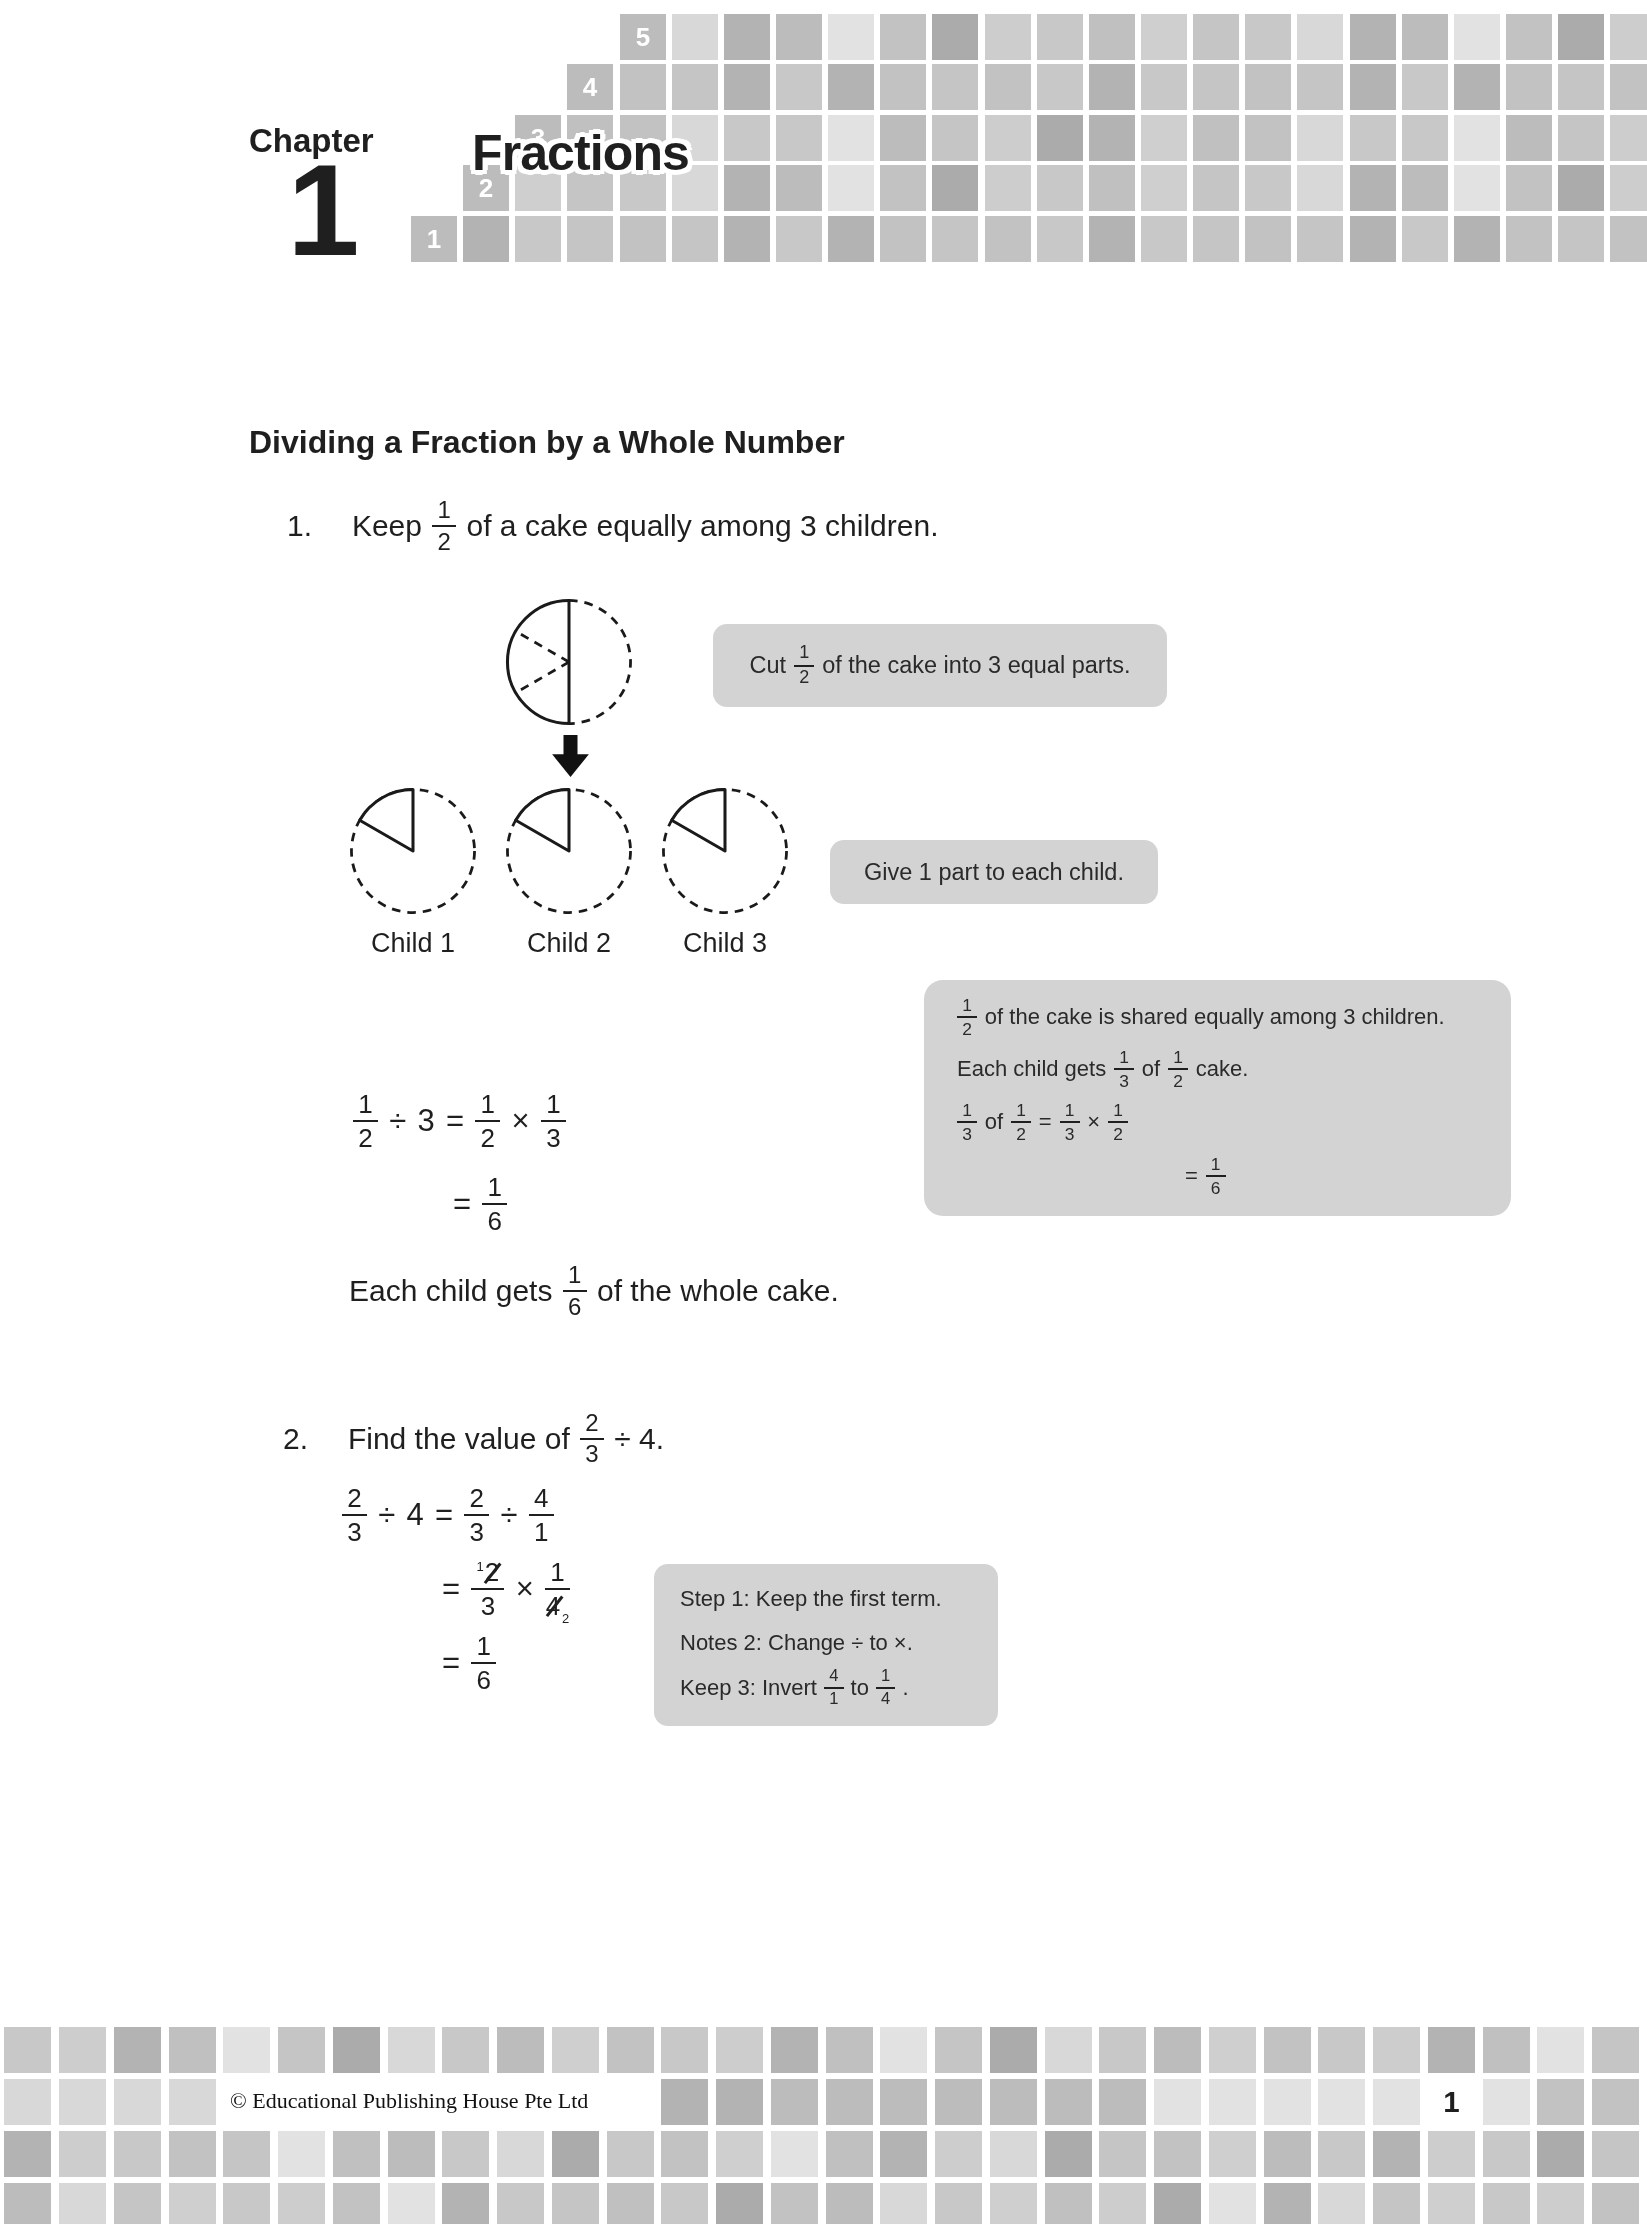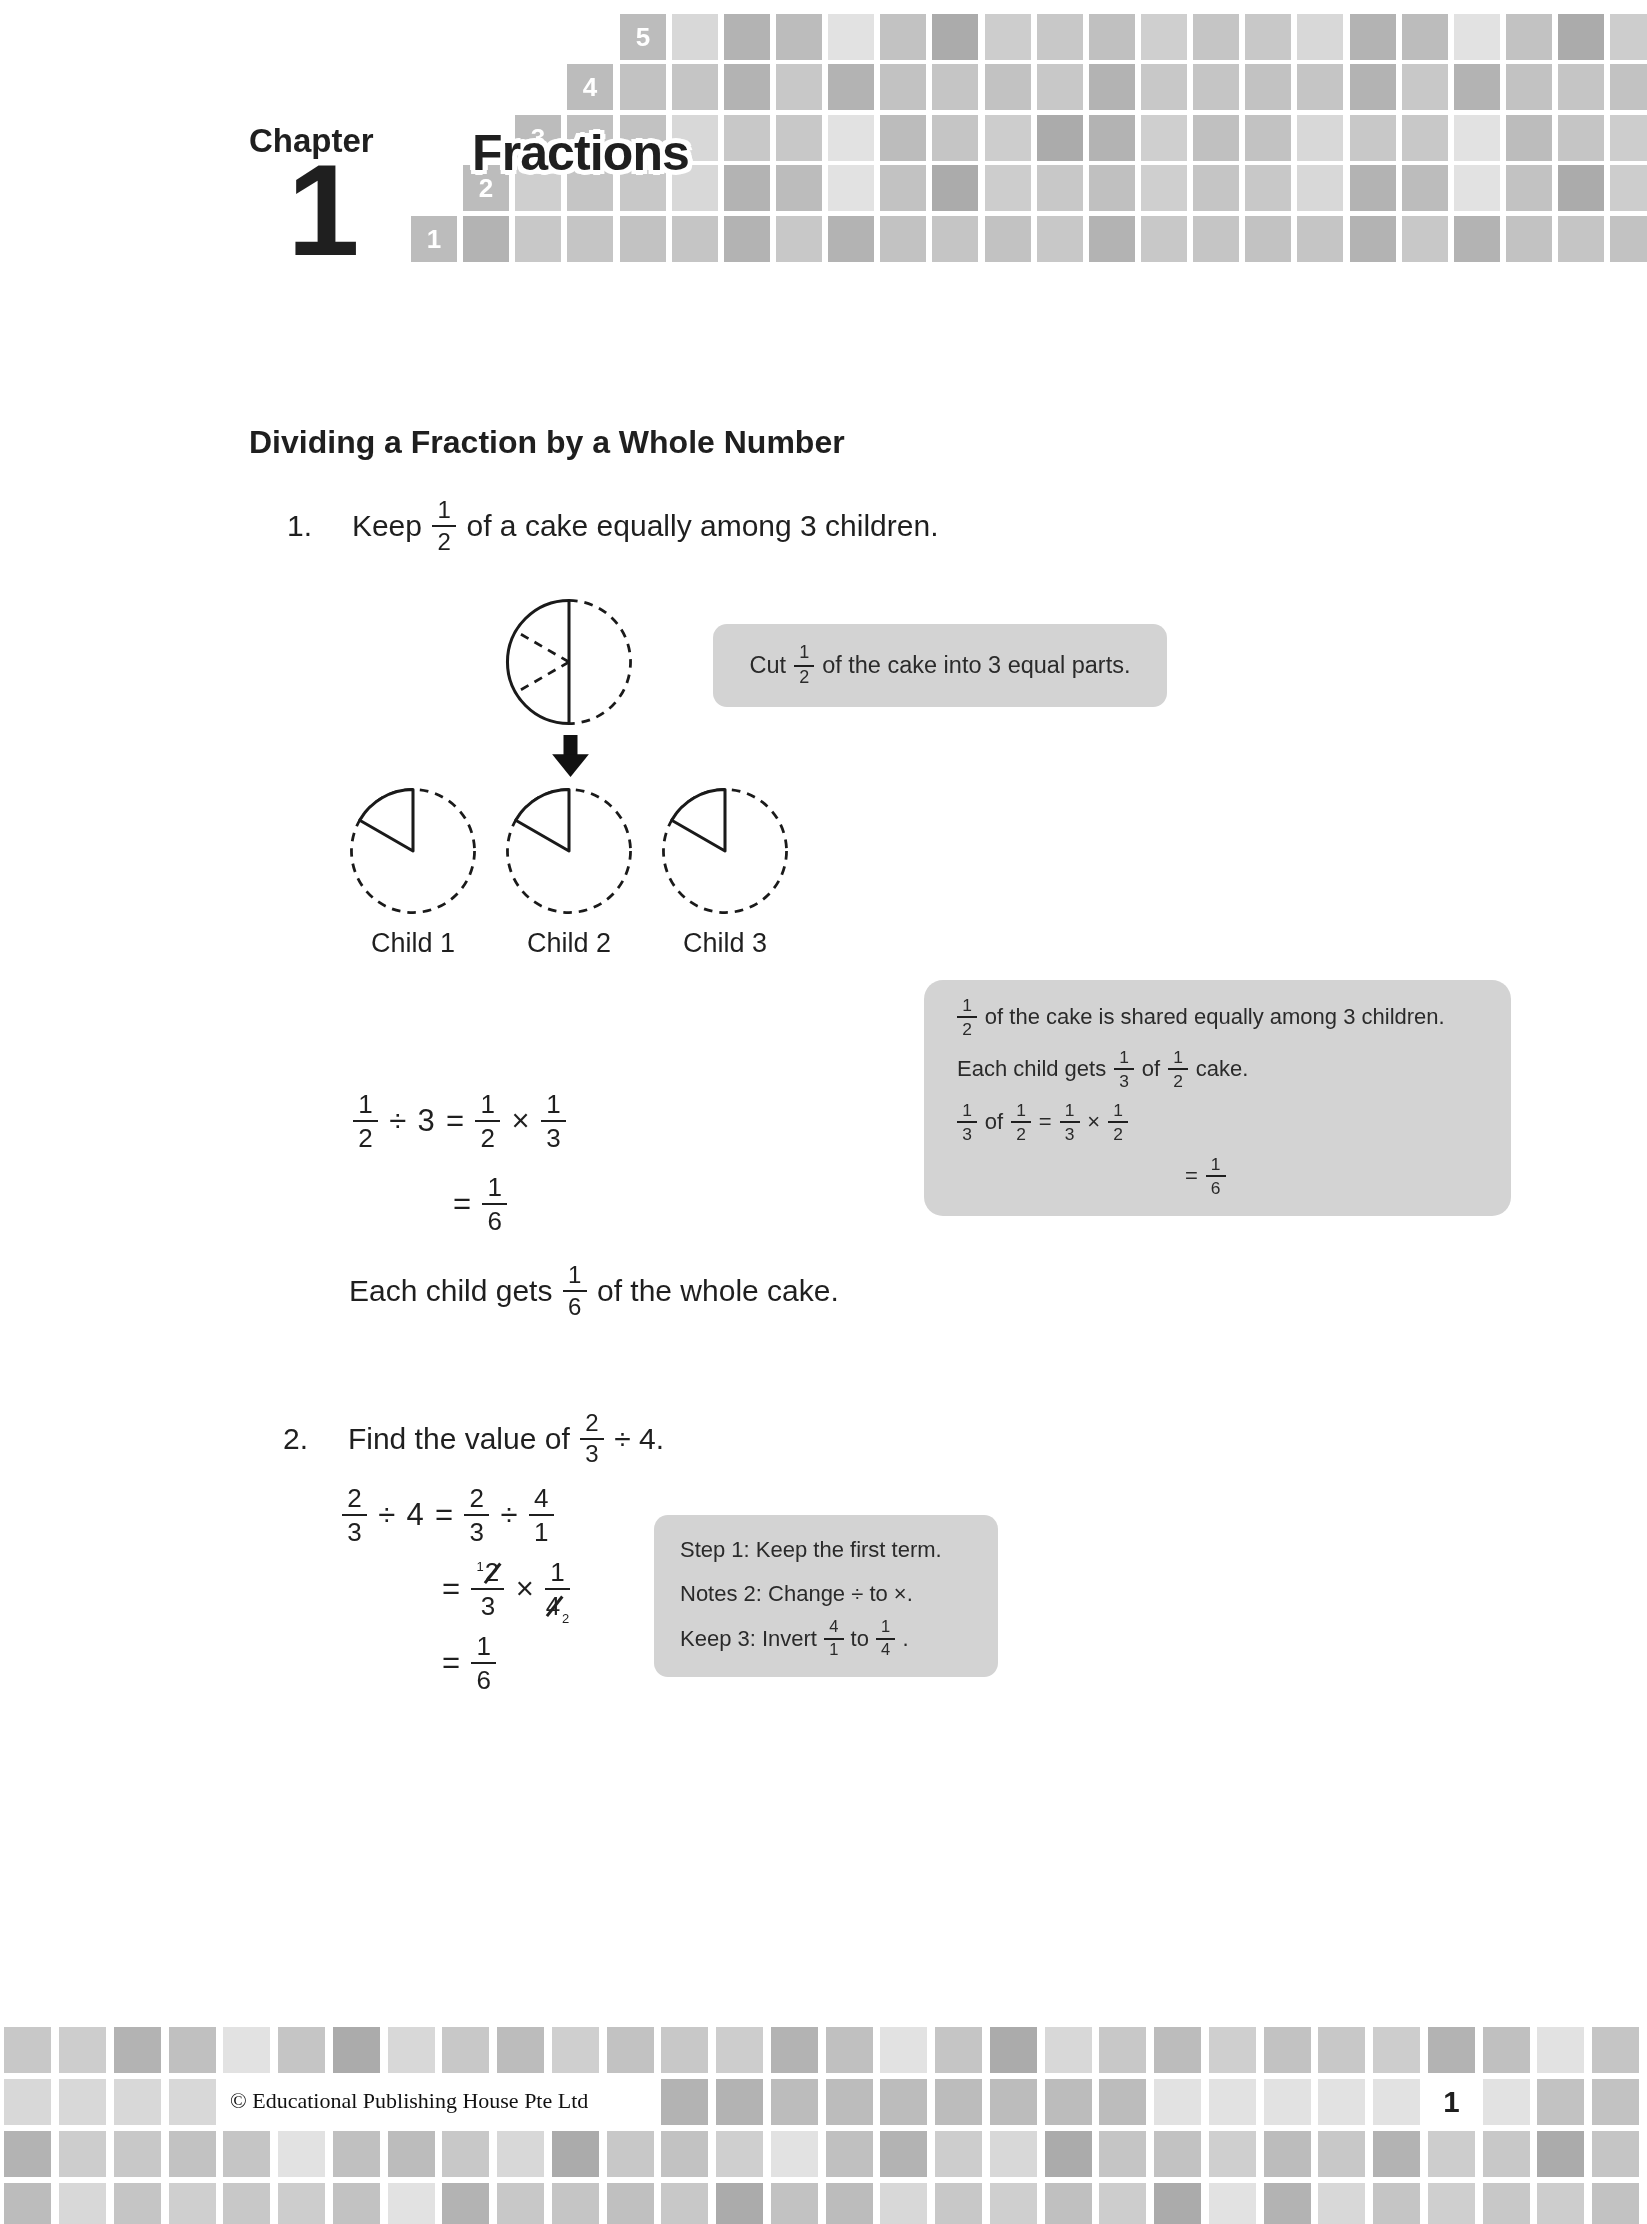--- a/index.html
+++ b/index.html
@@ -343,20 +343,23 @@
   </svg>
   <svg class="abs" style="left:660px;top:786px;" width="130" height="130" viewBox="0 0 150 150">
     <circle cx="75" cy="75" r="71" fill="none" stroke="#1a1a1a" stroke-width="3.2" stroke-dasharray="10 8"></circle>
     <path d="M 75 75 L 75 4 A 71 71 0 0 0 13.5 39.5 Z" fill="#fff" stroke="#1a1a1a" stroke-width="3.5" stroke-linejoin="round"></path>
   </svg>
 
   <div class="abs child-label" style="left:348px;top:928px;">Child 1</div>
   <div class="abs child-label" style="left:504px;top:928px;">Child 2</div>
   <div class="abs child-label" style="left:660px;top:928px;">Child 3</div>
 
+  <div class="abs graybox callout" style="left:830px;top:840px;width:328px;height:64px;">
+    <span>Give 1 part to each child.</span>
+  </div>
 
   <div class="abs graybox" style="left:924px;top:980px;width:587px;height:236px;border-radius:19px;">
     <div class="infoline" style="left:33px;top:10.4px;height:54px;">
       <span class="frac f20">
         <span class="num">1</span>
         <span class="den">2</span>
       </span>
       <span>of the cake is shared equally among 3 children.</span>
     </div>
     <div class="infoline" style="left:33px;top:64px;height:50px;">
@@ -478,21 +481,21 @@
     </span>
   </div>
   <div class="abs eqrow" style="left:442px;top:1623px;height:80px;">
     <span>=</span>
     <span class="frac f30">
       <span class="num">1</span>
       <span class="den">6</span>
     </span>
   </div>
 
-  <div class="abs graybox" style="left:654px;top:1515px;width:344px;height:162px;">
+  <div class="abs graybox" style="left:654px;top:1564px;width:344px;height:162px;">
     <div class="stepline" style="left:26px;top:19px;height:31px;">
       <span>Step 1: Keep the first term.</span>
     </div>
     <div class="stepline" style="left:26px;top:63px;height:31px;">
       <span>Notes 2: Change ÷ to ×.</span>
     </div>
     <div class="stepline" style="left:26px;top:99px;height:49px;">
       <span>Keep 3: Invert</span>
       <span class="frac f19">
         <span class="num">4</span>

